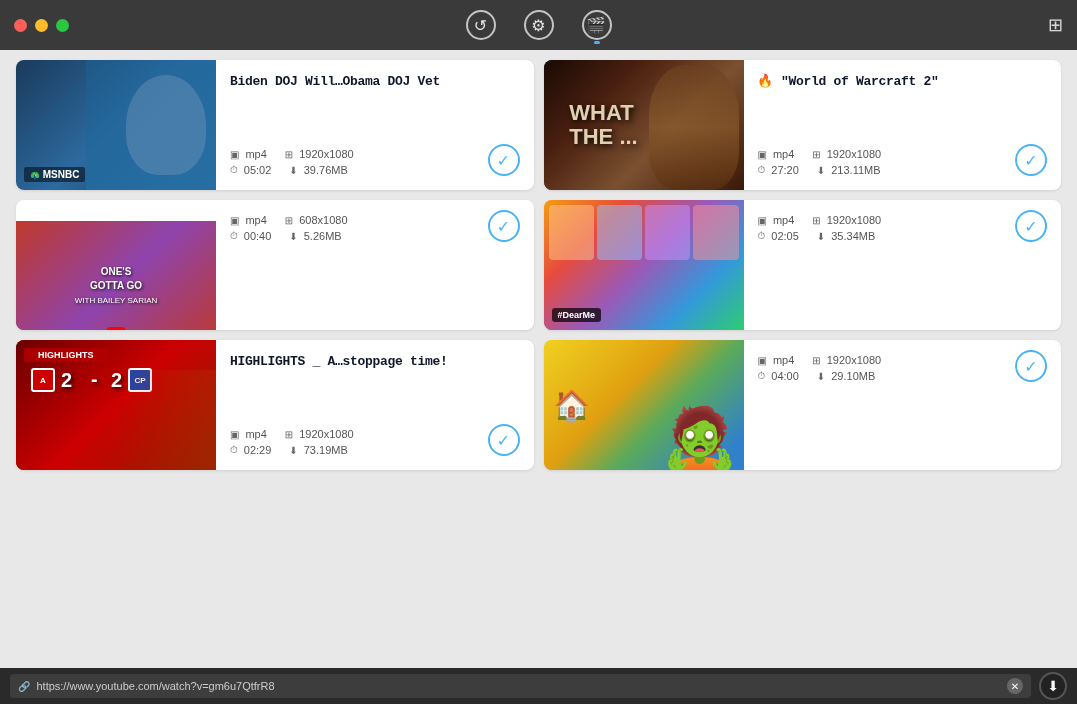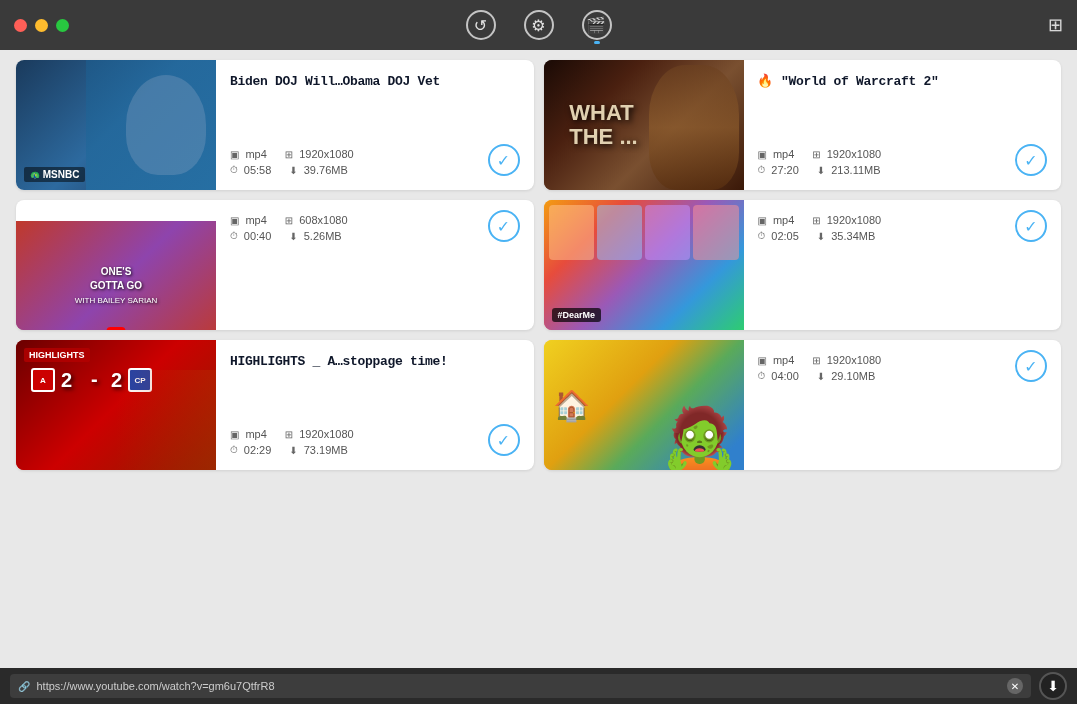--- a/index.html
+++ b/index.html
@@ -159,21 +159,21 @@
 
     
     .thumb-arsenal-score {
       position: absolute;
       top: 8px;
       left: 8px;
       background: rgba(180,0,0,0.8);
       color: #fff;
       font-size: 9px;
       font-weight: 700;
-      padding: 2px 5px;
+      padding: 2px 14px;
       border-radius: 2px;
       text-transform: uppercase;
     }
 
     
     .video-info {
       flex: 1;
       padding: 14px 14px;
       display: flex;
       flex-direction: column;
@@ -322,21 +322,21 @@
         <div class="video-title">Biden DOJ Will…Obama DOJ Vet</div>
         <div class="video-meta">
           <div class="meta-row">
             <span class="meta-icon">▣</span>
             <span>mp4</span>
             <span style="margin-left:12px;" class="meta-icon">⊞</span>
             <span>1920x1080</span>
           </div>
           <div class="meta-row">
             <span class="meta-icon">⏱</span>
-            <span>05:58</span>
+            <span>05:02</span>
             <span style="margin-left:12px;" class="meta-icon">⬇</span>
             <span>39.76MB</span>
           </div>
           <div class="check-btn">✓</div>
         </div>
       </div>
     </div>
 
     <div class="video-card">
       <div class="video-thumbnail thumb-warcraft">

